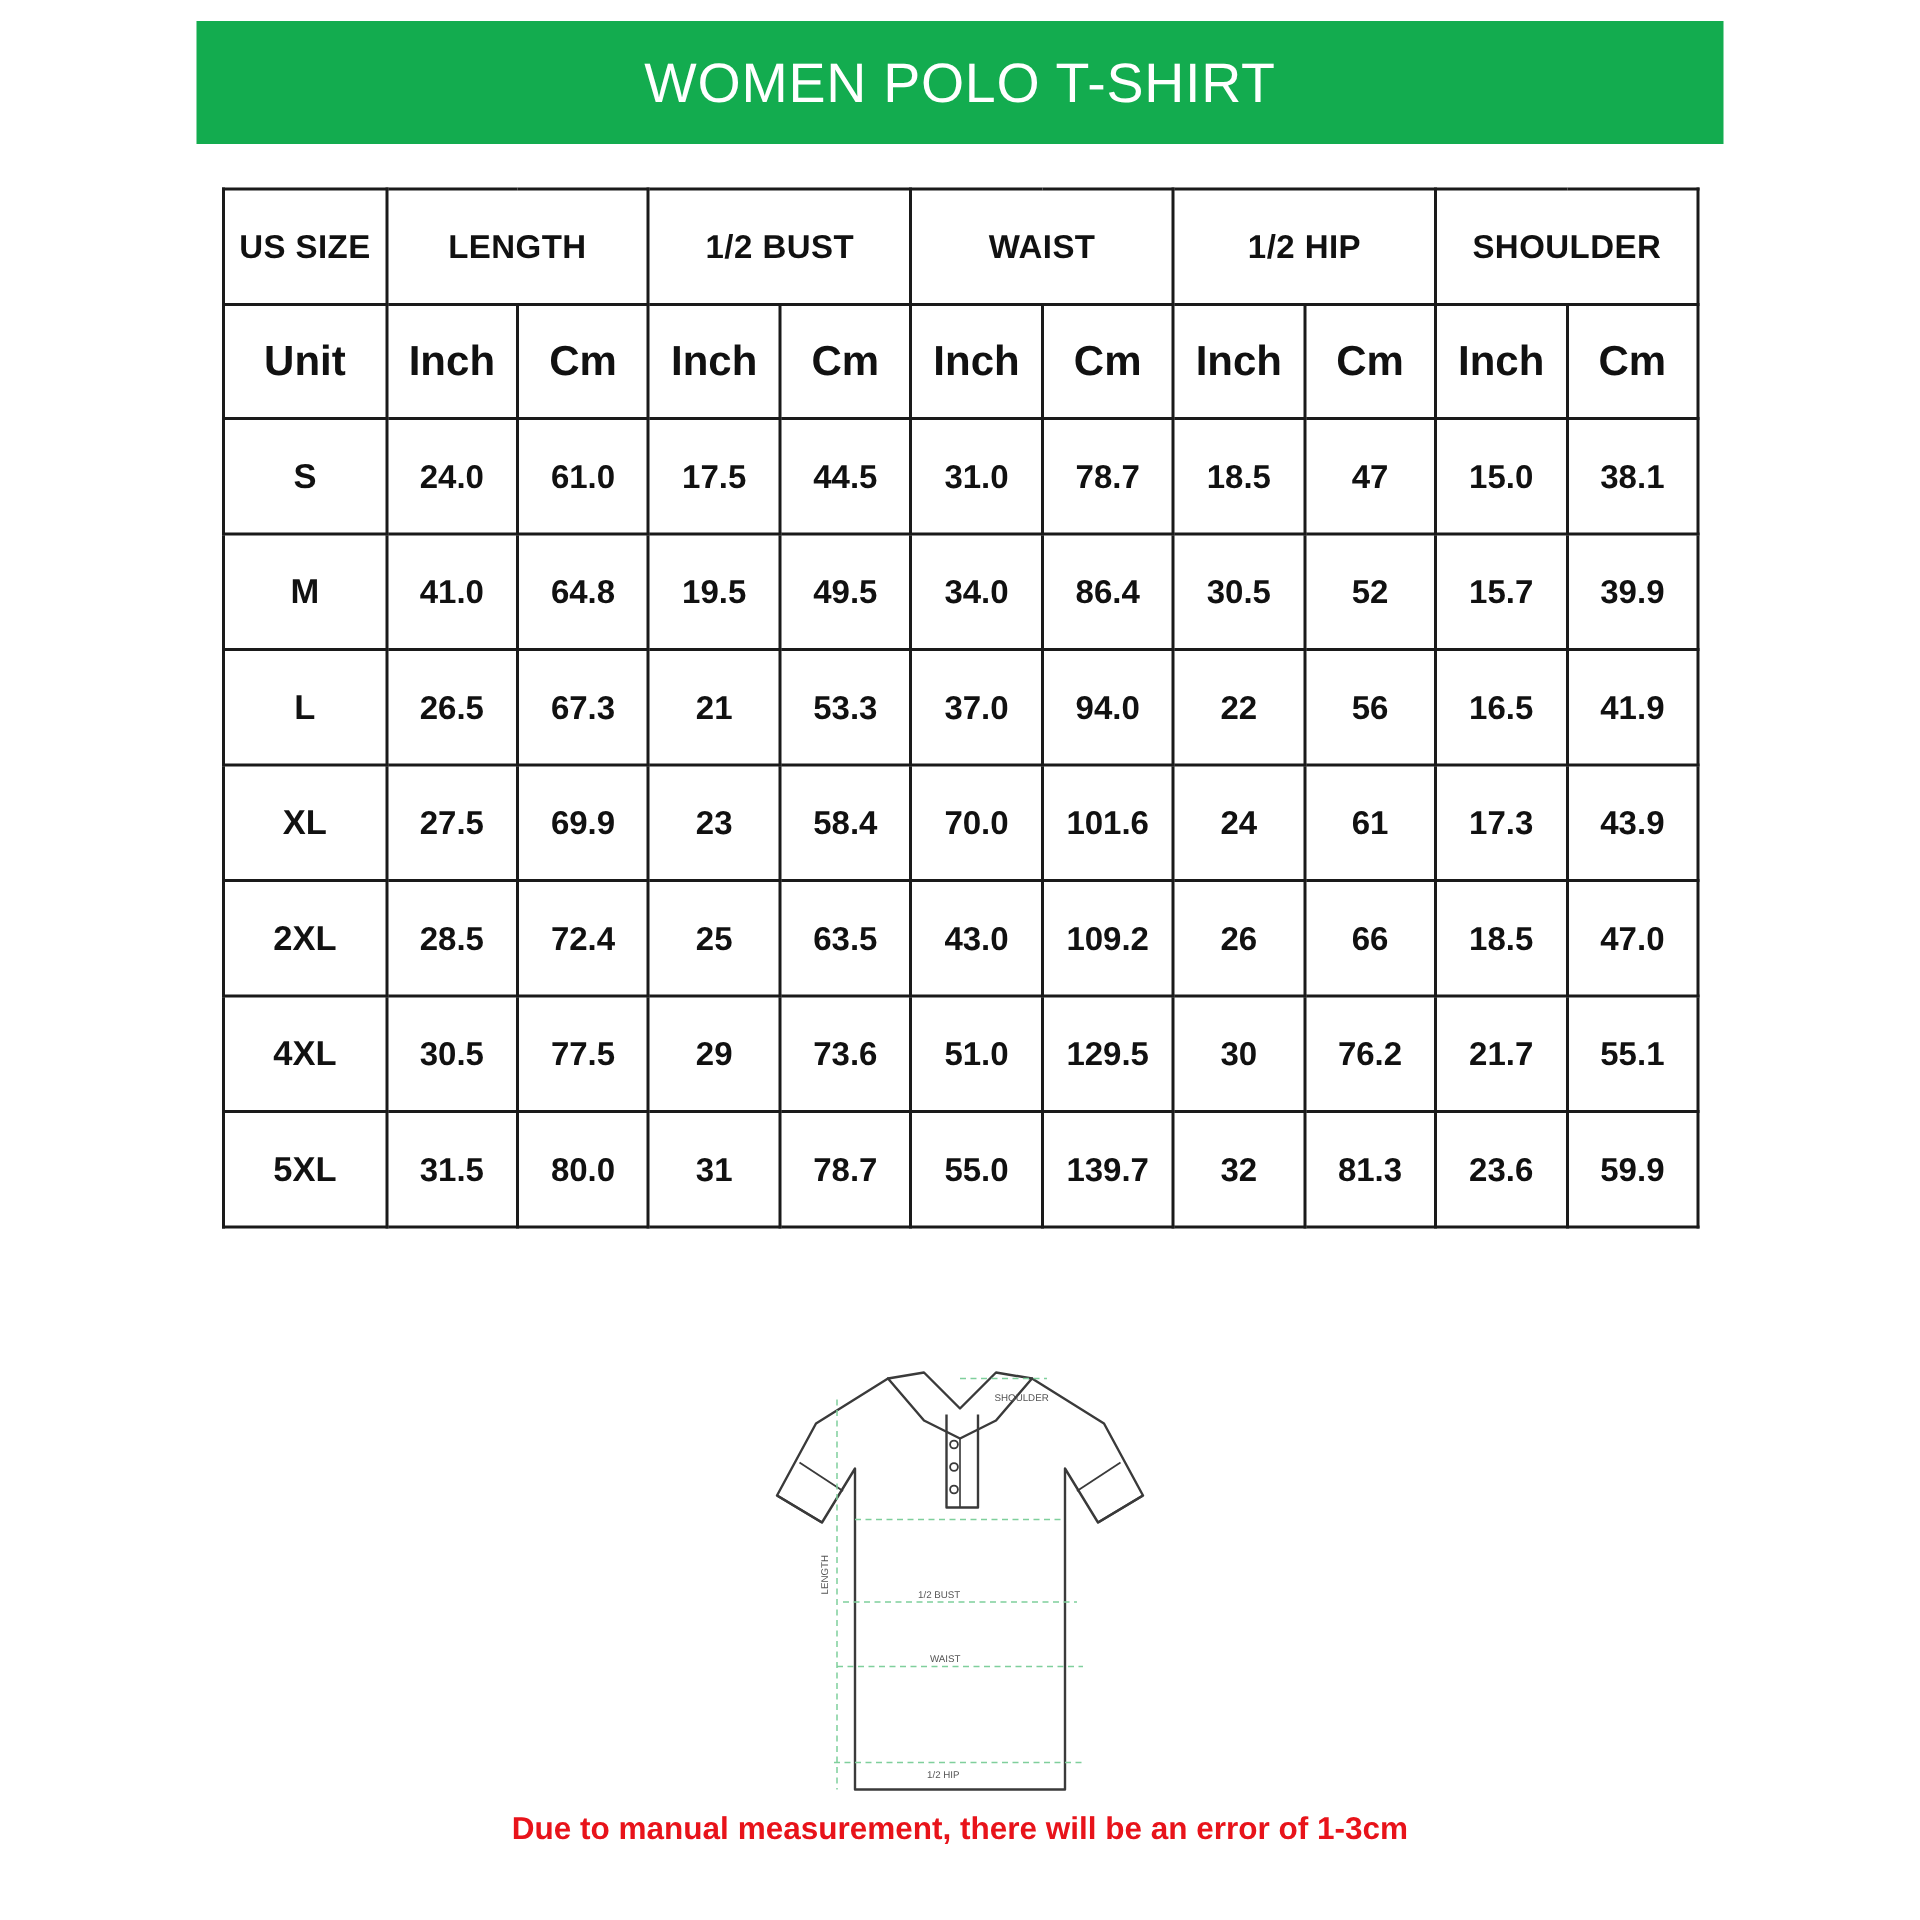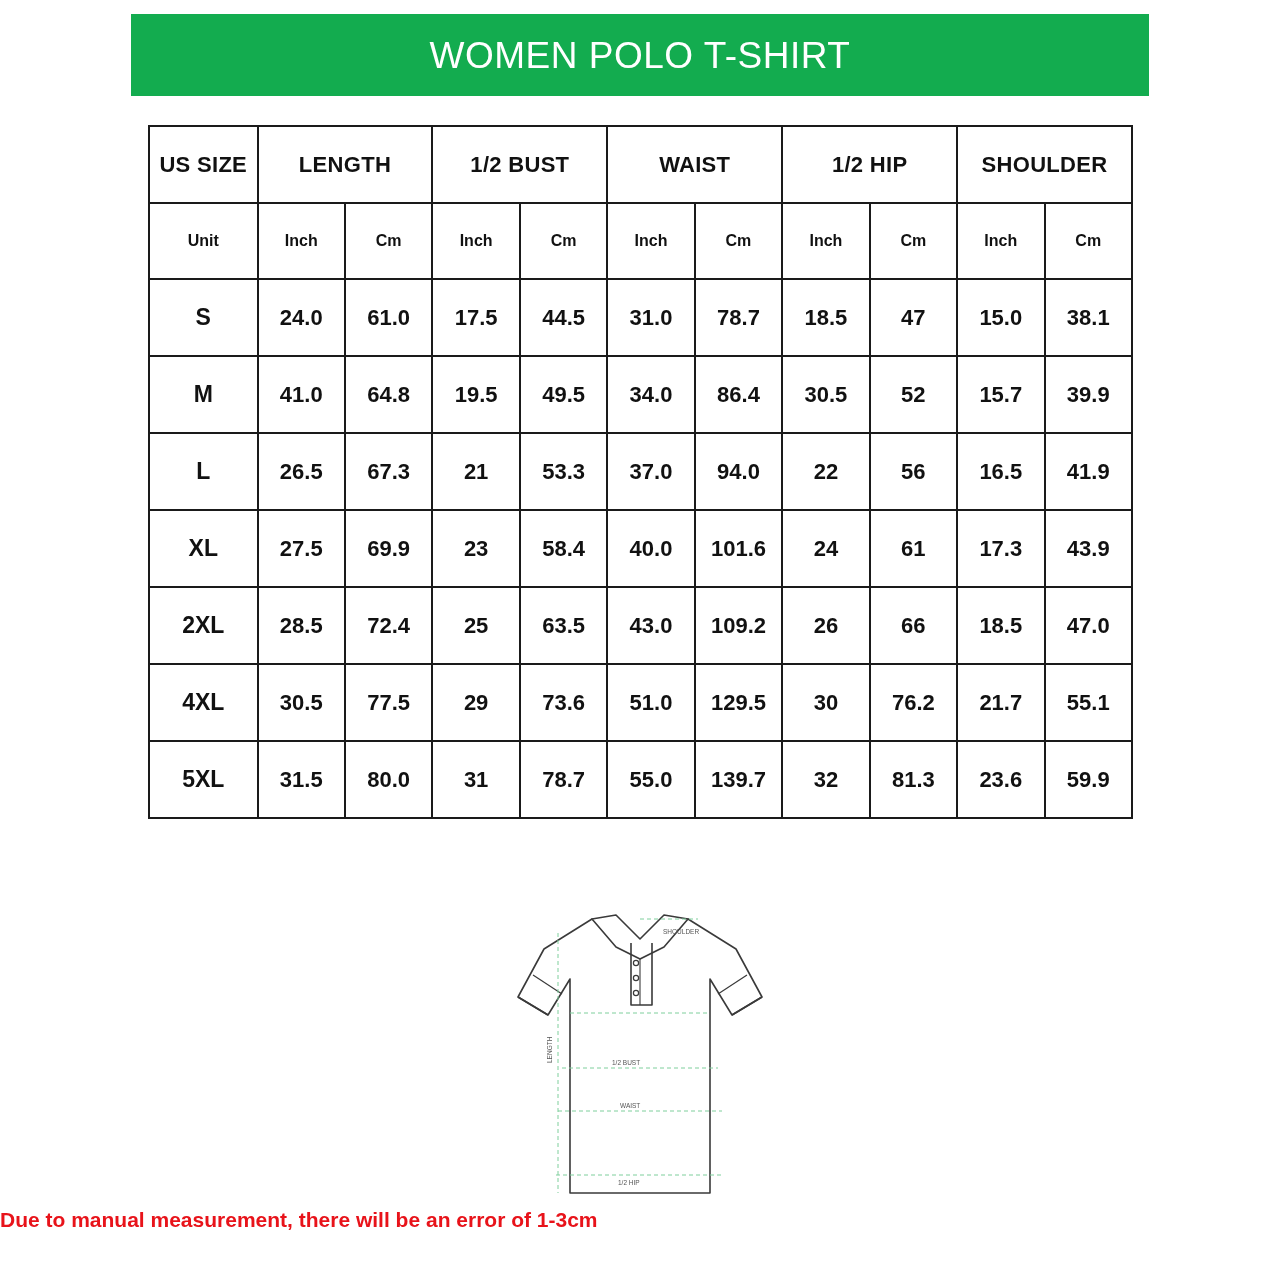--- a/index.html
+++ b/index.html
@@ -66,21 +66,21 @@
     color: #111111;
     padding: 0;
   }
   tr.group-row th {
     height: 75px;
     font-size: 22px;
     letter-spacing: 0.3px;
   }
   tr.unit-row td {
     height: 74px;
-    font-size: 16px;
+    font-size: 28px;
     margin-left: 44px;
   }
   tr.data-row td {
     height: 75px;
     font-size: 22px;
   }
   tr.data-row td.size-cell {
     font-size: 23px;
   }
   td.sub-small {
@@ -100,20 +100,21 @@
     height: 310px;
   }
   .diagram svg { display: block; }
 
   
   .footer-note {
     position: absolute;
     left: 0;
     top: 1208px;
     width: 1280px;
+    text-align: center;
     color: #e8131a;
     font-size: 21px;
     font-weight: bold;
   }
 </style>
 </head>
 <body>
 
 <div class="page">
 
@@ -198,21 +199,21 @@
           <td>56</td>
           <td>16.5</td>
           <td>41.9</td>
         </tr>
         <tr class="data-row">
           <td class="size-cell">XL</td>
           <td>27.5</td>
           <td>69.9</td>
           <td class="sub-small">23</td>
           <td>58.4</td>
-          <td>40.0</td>
+          <td>70.0</td>
           <td>101.6</td>
           <td class="sub-small">24</td>
           <td>61</td>
           <td>17.3</td>
           <td>43.9</td>
         </tr>
         <tr class="data-row">
           <td class="size-cell">2XL</td>
           <td>28.5</td>
           <td>72.4</td>

